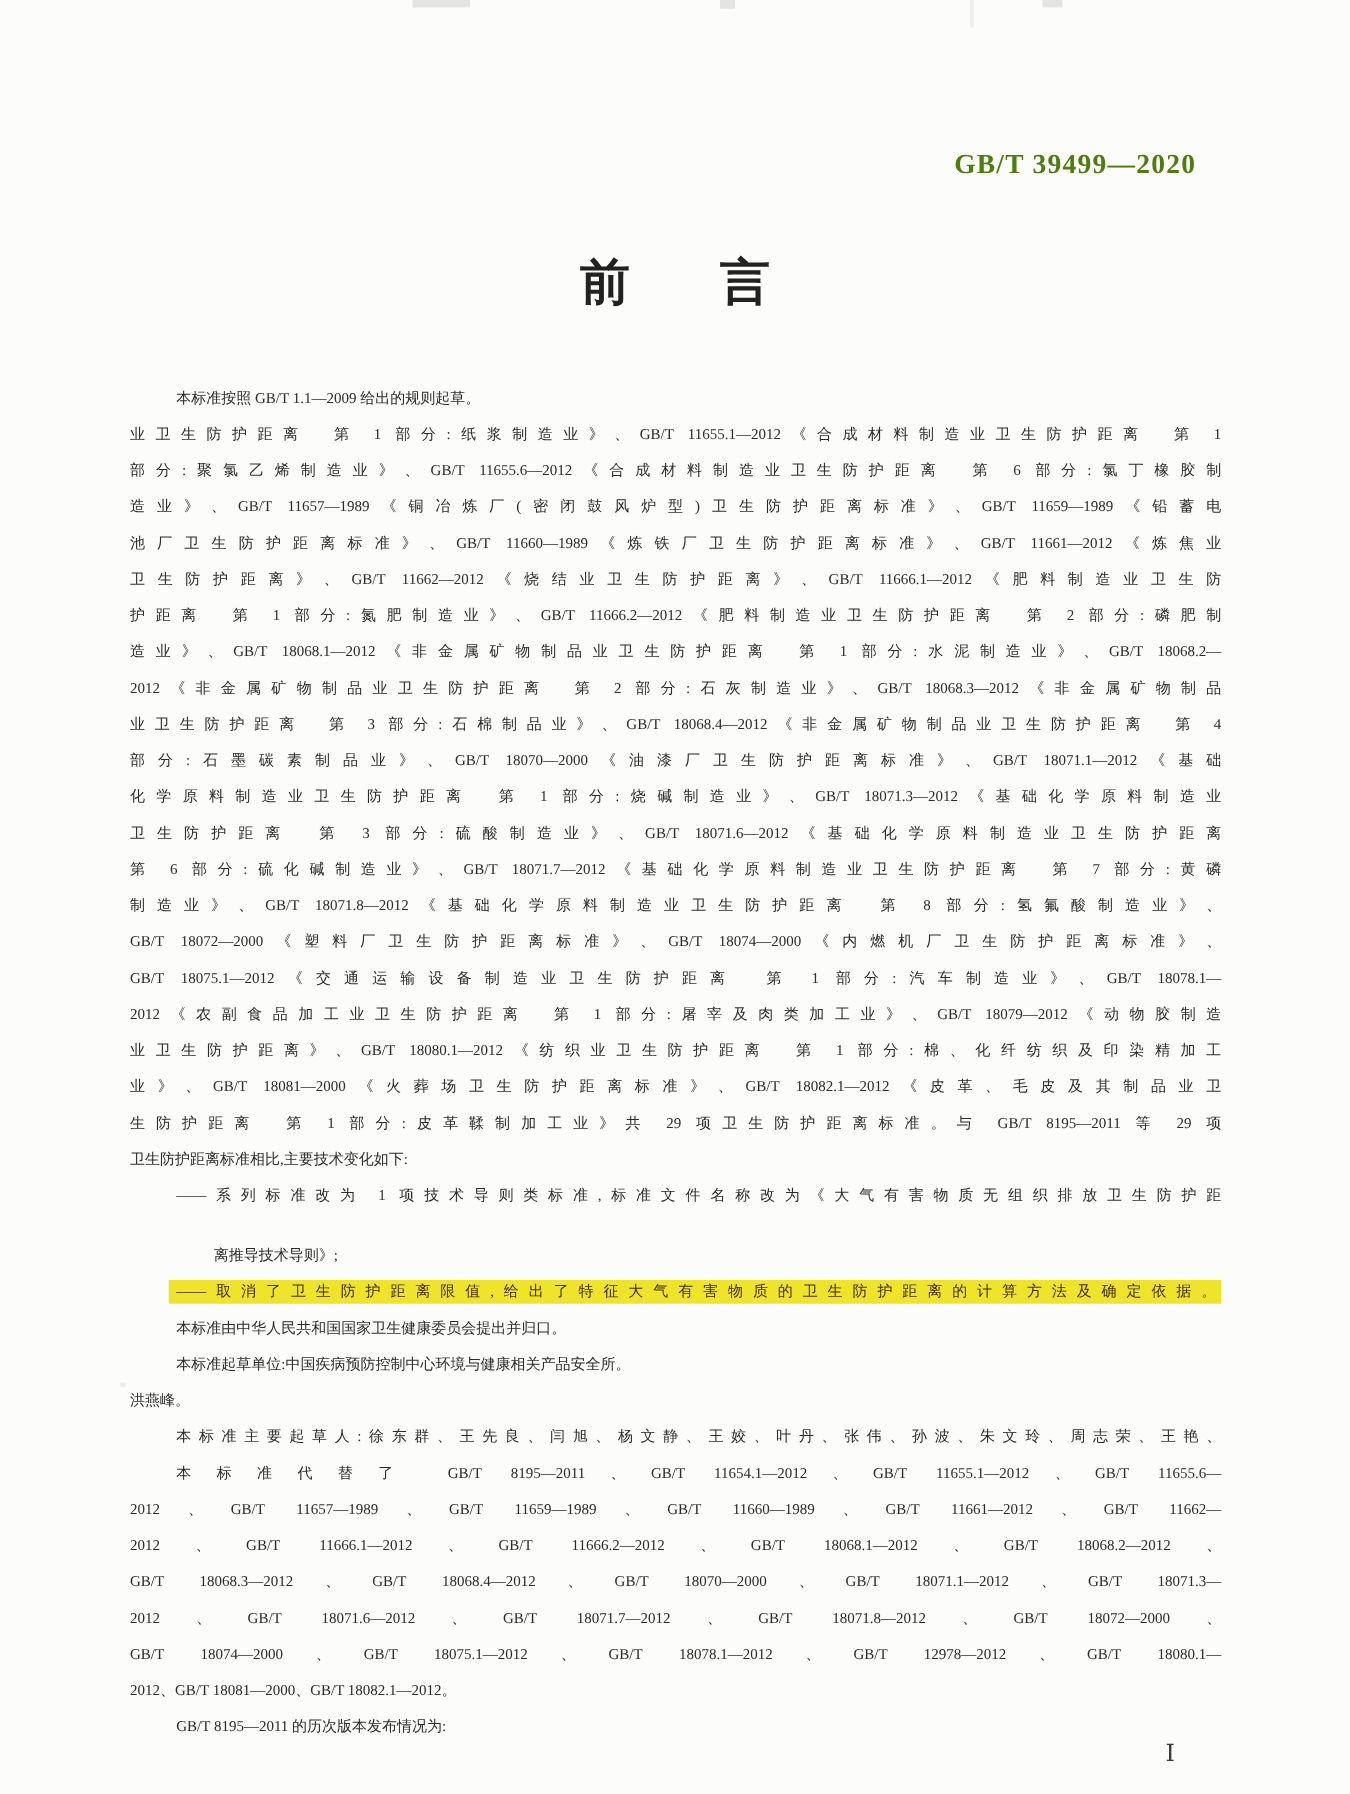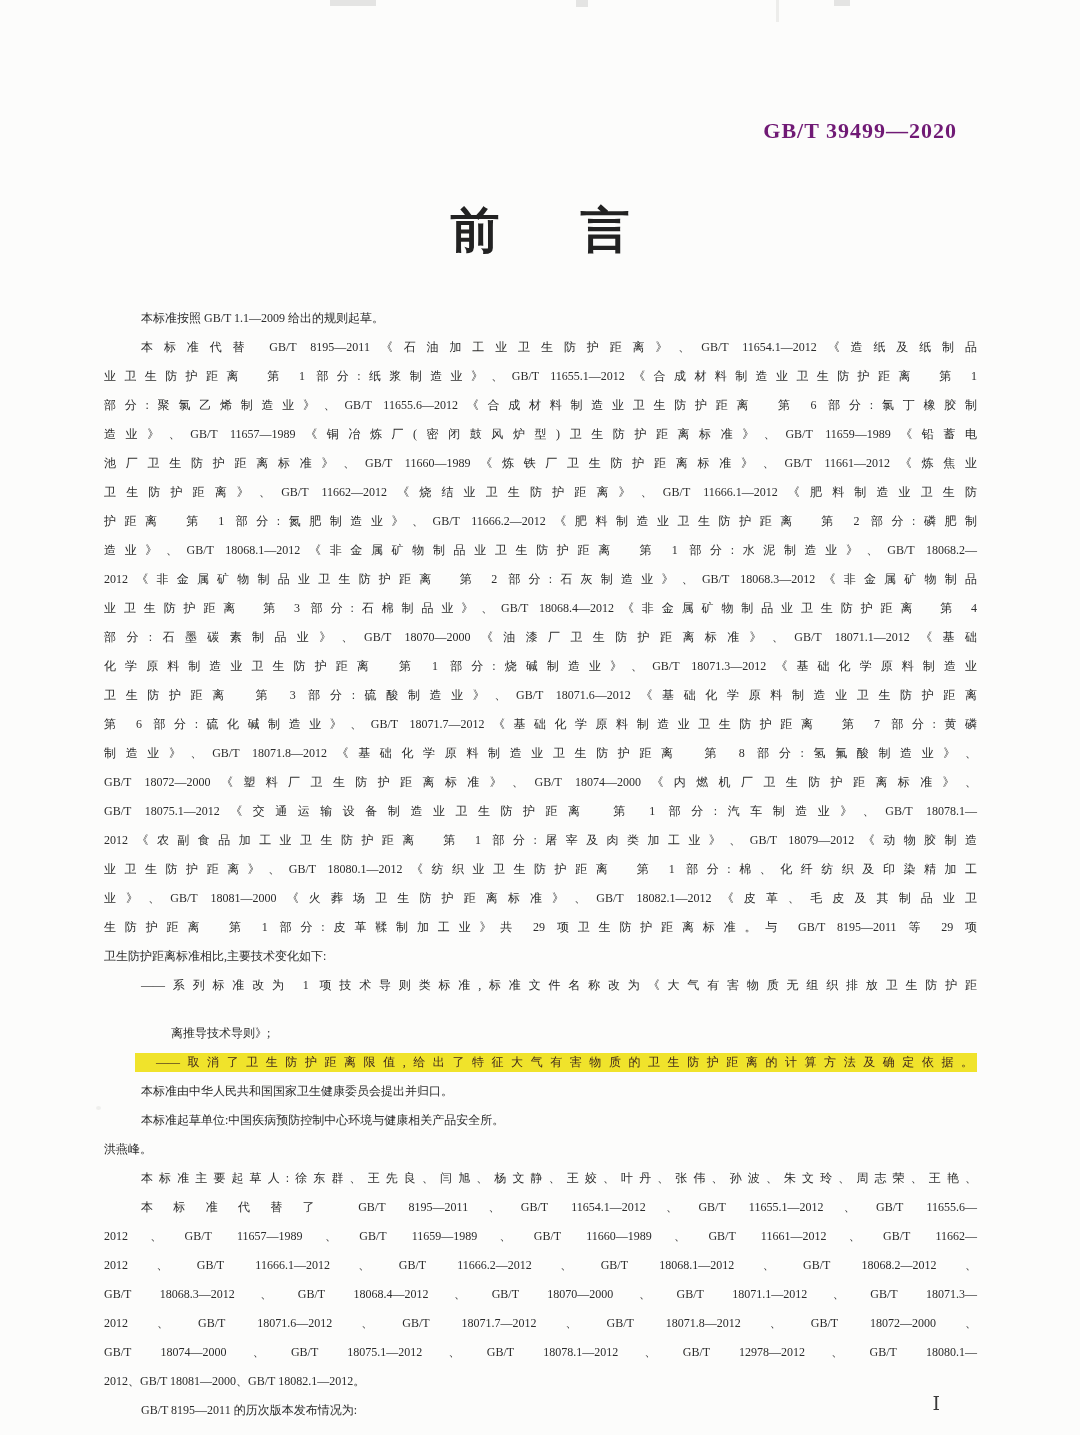--- a/index.html
+++ b/index.html
@@ -29,31 +29,31 @@
   .smudge.s4 { left: 834px; top: 0; width: 16px; height: 6px; }
   .smudge.s5 { left: 96px;  top: 1106px; width: 5px; height: 4px; opacity:0.35; border-radius:50%; }
 
   .doc-header {
     position: absolute;
     top: 118px;
     right: 123px;
     font-size: 22px;
     font-weight: bold;
     letter-spacing: 1px;
-    color: #701a75;
+    color: #4d7c0f;
     white-space: nowrap;
   }
   .doc-title {
     position: absolute;
     top: 198px;
     left: 0;
     width: 100%;
     margin: 0;
     text-align: center;
-    font-size: 49px;
+    font-size: 40px;
     font-weight: bold;
     letter-spacing: 16px;
     text-indent: 16px; 
     color: #222;
   }
   .body-text {
     position: absolute;
     top: 304px;
     left: 104px;
     width: 873px;
@@ -62,21 +62,21 @@
   }
   .line {
     text-align: justify;
     min-height: 29px;
   }
   .fill   { text-align-last: justify; }
   .indent { text-indent: 37px; }
   .cont   { text-indent: 67px; margin-top: 19px; }
   .hl {
     background: #f0e32b;
-    padding: 2px 4px 3px 21px;
+    padding: 2px 4px 3px 6px;
     margin-left: -6px;
     color: #40291c;
     -webkit-box-decoration-break: clone;
     box-decoration-break: clone;
   }
   .page-number {
     position: absolute;
     top: 1392px;
     right: 140px;
     font-size: 19px;
@@ -93,21 +93,20 @@
   <div class="smudge s3"></div>
   <div class="smudge s4"></div>
   <div class="smudge s5"></div>
 
   <div class="doc-header">GB/T 39499—2020</div>
 
   <h1 class="doc-title">前　言</h1>
 
   <div class="body-text">
     <div class="line indent">本标准按照 GB/T 1.1—2009 给出的规则起草。</div>
-    <div class="line indent fill">本标准代替 GB/T 8195—2011《石油加工业卫生防护距离》、GB/T 11654.1—2012《造纸及纸制品</div>
     <div class="line fill">业卫生防护距离　第 1 部分:纸浆制造业》、GB/T 11655.1—2012《合成材料制造业卫生防护距离　第 1</div>
     <div class="line fill">部分:聚氯乙烯制造业》、GB/T 11655.6—2012《合成材料制造业卫生防护距离　第 6 部分:氯丁橡胶制</div>
     <div class="line fill">造业》、GB/T 11657—1989《铜冶炼厂(密闭鼓风炉型)卫生防护距离标准》、GB/T 11659—1989《铅蓄电</div>
     <div class="line fill">池厂卫生防护距离标准》、GB/T 11660—1989《炼铁厂卫生防护距离标准》、GB/T 11661—2012《炼焦业</div>
     <div class="line fill">卫生防护距离》、GB/T 11662—2012《烧结业卫生防护距离》、GB/T 11666.1—2012《肥料制造业卫生防</div>
     <div class="line fill">护距离　第 1 部分:氮肥制造业》、GB/T 11666.2—2012《肥料制造业卫生防护距离　第 2 部分:磷肥制</div>
     <div class="line fill">造业》、GB/T 18068.1—2012《非金属矿物制品业卫生防护距离　第 1 部分:水泥制造业》、GB/T 18068.2—</div>
     <div class="line fill">2012《非金属矿物制品业卫生防护距离　第 2 部分:石灰制造业》、GB/T 18068.3—2012《非金属矿物制品</div>
     <div class="line fill">业卫生防护距离　第 3 部分:石棉制品业》、GB/T 18068.4—2012《非金属矿物制品业卫生防护距离　第 4</div>
     <div class="line fill">部分:石墨碳素制品业》、GB/T 18070—2000《油漆厂卫生防护距离标准》、GB/T 18071.1—2012《基础</div>

